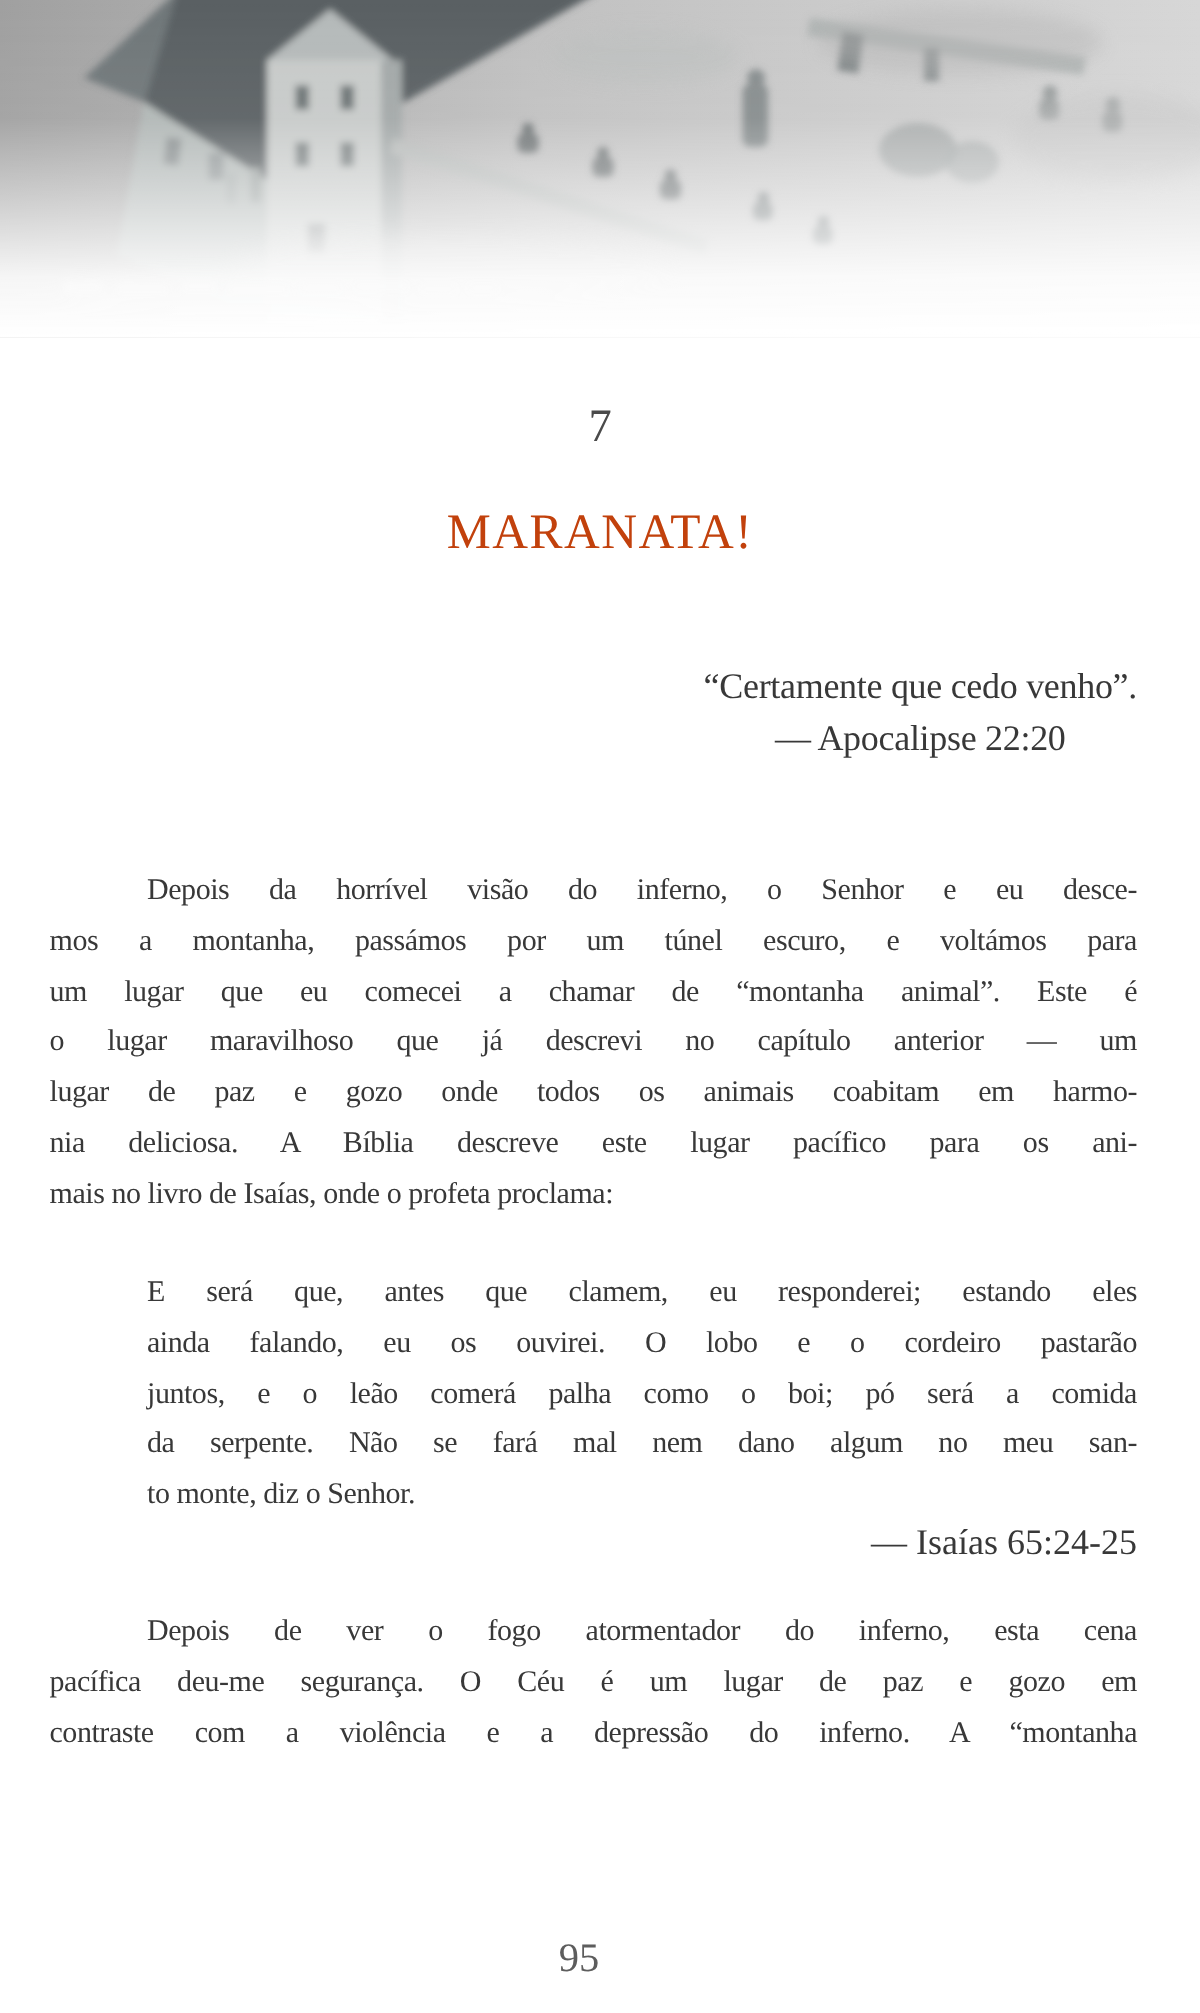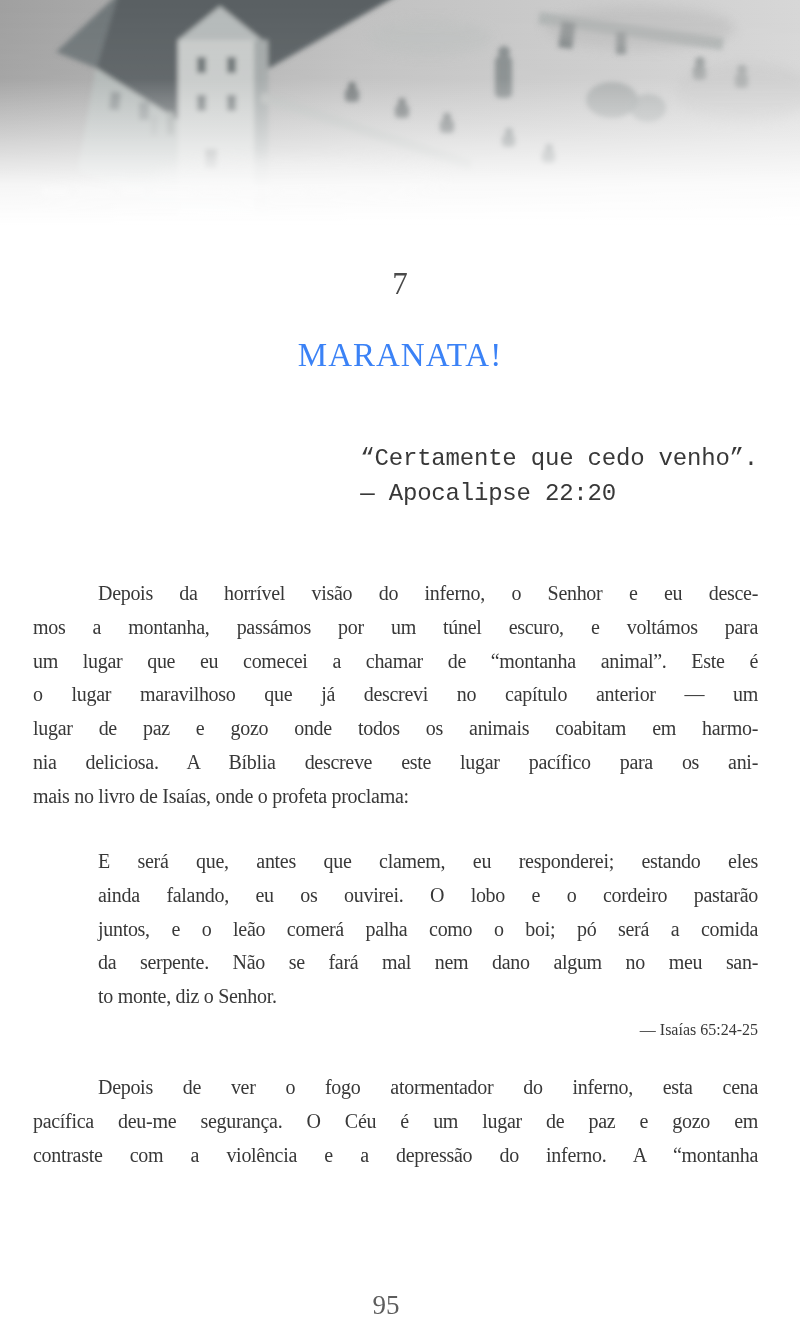--- a/index.html
+++ b/index.html
@@ -31,30 +31,29 @@
   }
   .chapter-title {
     position: absolute;
     top: 337px; left: 0;
     width: 800px;
     margin: 0;
     text-align: center;
     font-size: 33px;
     font-weight: normal;
     letter-spacing: 1px;
-    color: #3b82f6;
+    color: #c2410c;
   }
   .epigraph {
     position: absolute;
     top: 441px; right: 42px;
-    text-align: left;
+    text-align: center;
     font-size: 24px;
     line-height: 35px;
     letter-spacing: -0.2px;
-    font-family: Liberation Mono, monospace;
   }
   .para {
     position: absolute;
     left: 33px;
     width: 725px;
     font-size: 20px;
     line-height: 33.8px;
     letter-spacing: -0.3px;
   }
   .para-1 { top: 577px; }
@@ -75,21 +74,21 @@
     white-space: normal;
   }
   .line.lastline { text-align-last: left; }
   .all-just .line.lastline { text-align-last: justify; }
   .quote-attribution {
     position: absolute;
     left: 98px;
     width: 660px;
     top: 1013px;
     text-align: right;
-    font-size: 16px;
+    font-size: 24px;
     line-height: 33.8px;
   }
   .page-number {
     position: absolute;
     top: 1290px; left: 0;
     width: 772px;
     text-align: center;
     font-size: 27px;
     color: #5d5d5d;
   }

